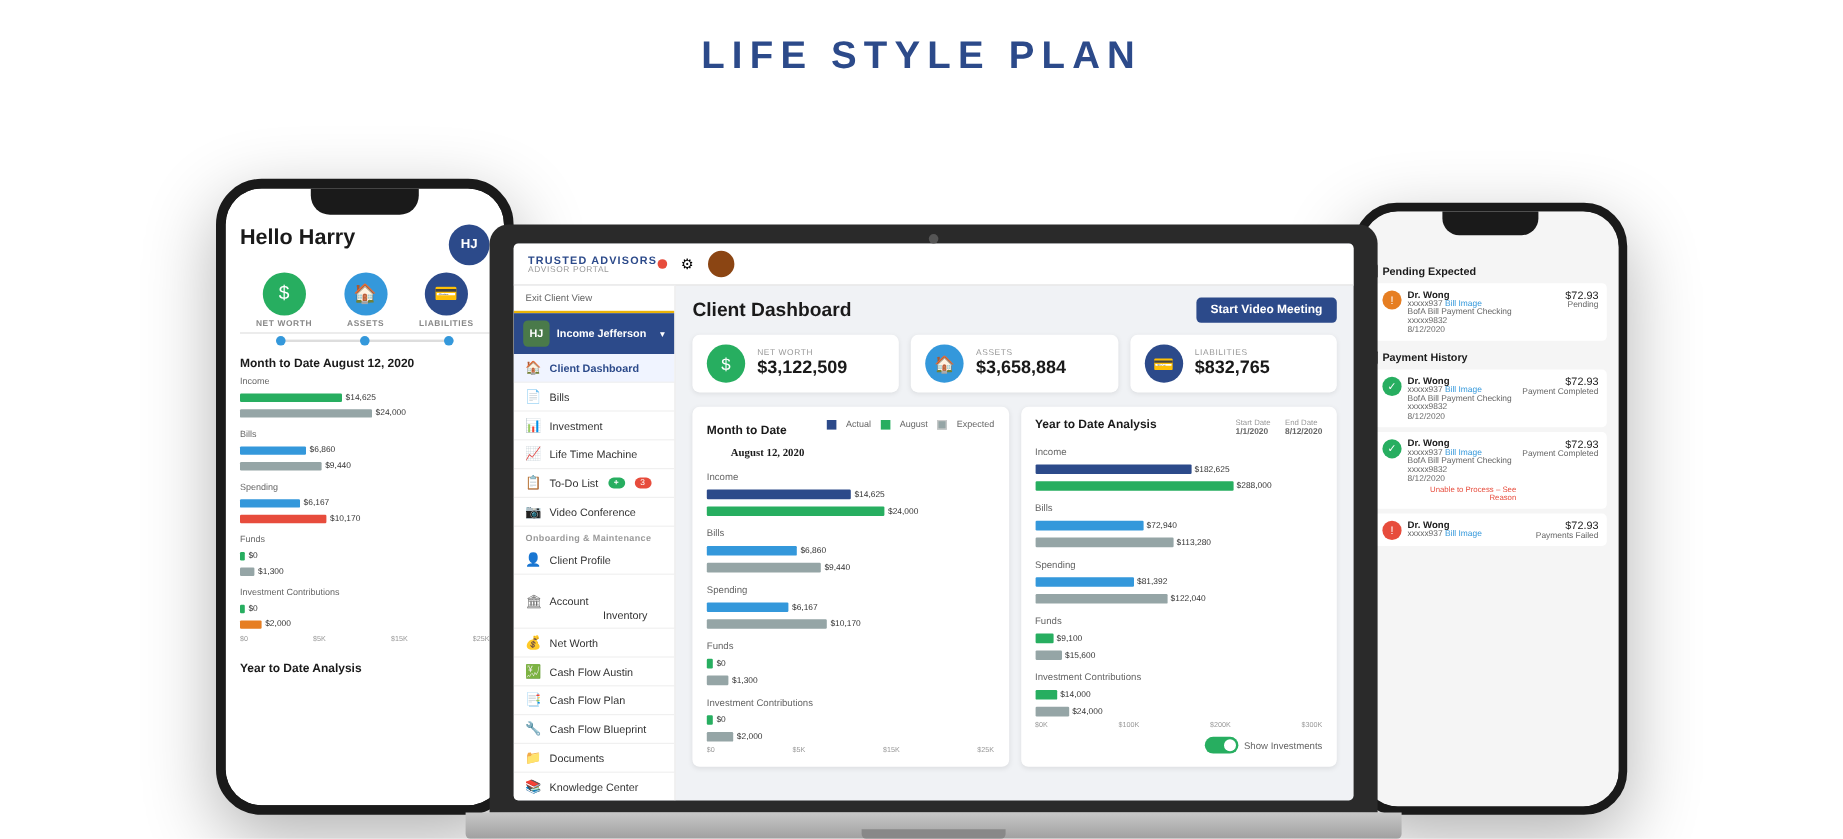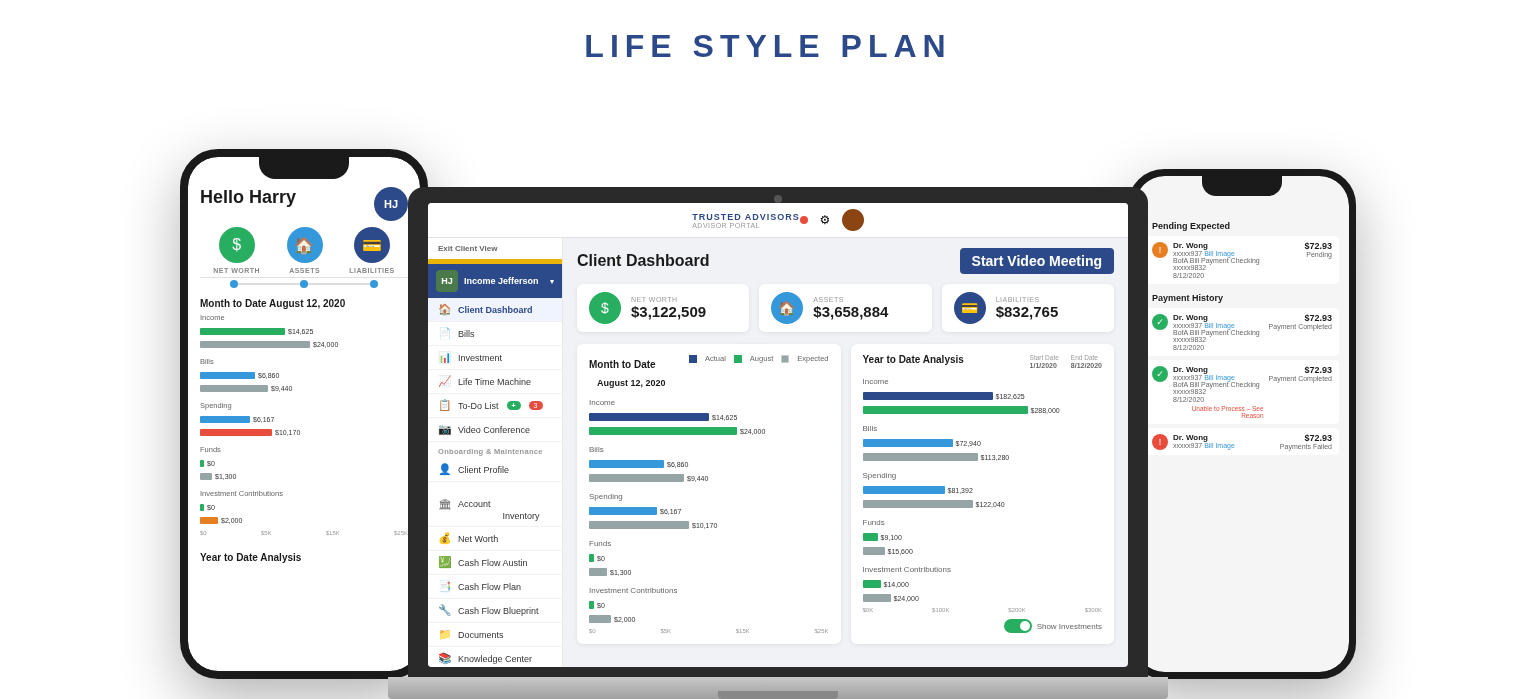--- a/index.html
+++ b/index.html
@@ -237,21 +237,21 @@
       height: 8px;
       background: #888;
       border-radius: 0 0 4px 4px;
     }
 
     
     .laptop-topbar {
       background: #ffffff;
       padding: 6px 12px;
       display: flex;
-      justify-content: center;
+      justify-content: flex-start;
       align-items: center;
       border-bottom: 1px solid #e0e0e0;
     }
     .advisor-brand {
       display: flex;
       flex-direction: column;
     }
     .advisor-brand-name {
       font-size: 9px;
       font-weight: 700;
@@ -307,23 +307,22 @@
       width: 135px;
       background: #ffffff;
       border-right: 1px solid #e8e8e8;
       overflow-y: hidden;
       flex-shrink: 0;
     }
     .sidebar-exit {
       padding: 6px 10px;
       font-size: 8px;
       color: #666;
-      border-bottom: 5px solid #eab308;
+      border-bottom: 2px solid #eab308;
       cursor: pointer;
-      font-weight: bold;
     }
     .sidebar-user {
       padding: 6px 8px;
       display: flex;
       align-items: center;
       gap: 6px;
       background: #2c4a8a;
       cursor: pointer;
     }
     .sidebar-user-avatar {
@@ -411,21 +410,21 @@
       font-size: 16px;
       font-weight: 700;
       color: #1a1a1a;
     }
     .video-btn {
       background: #2c4a8a;
       color: white;
       border: none;
       border-radius: 4px;
       padding: 5px 12px;
-      font-size: 14px;
+      font-size: 10px;
       font-weight: 600;
       cursor: pointer;
     }
 
     
     .kpi-row {
       display: flex;
       gap: 10px;
       margin-bottom: 12px;
     }
@@ -662,21 +661,21 @@
     .status-failed { background: #e74c3c; color: white; }
 
     .payment-info { flex: 1; }
     .payment-name { font-size: 8px; font-weight: 700; color: #1a1a1a; }
     .payment-acct { font-size: 7px; color: #666; }
     .payment-acct .bill-img { color: #3498db; font-size: 7px; cursor: pointer; }
     .payment-bank { font-size: 7px; color: #666; }
     .payment-date { font-size: 7px; color: #666; margin-top: 1px; }
     .payment-amount {
       font-size: 9px;
-      font-weight: 700;
+      font-weight: 400;
       color: #1a1a1a;
       white-space: nowrap;
     }
     .payment-status-text {
       font-size: 7px;
       color: #666;
       text-align: right;
     }
     .payment-right {
       display: flex;
@@ -919,21 +918,21 @@
                 </div>
               </div>
             </div>
 
             <div class="charts-row">
 
               <div class="chart-card">
                 <div class="chart-header">
                   <div>
                     <span class="chart-title">Month to Date</span>
-                    <span class="chart-date" style="margin-left:8px;">August 12, 2020</span>
+                    <span class="chart-date" style="margin-left:20px;font-family:Liberation Serif, serif;">August 12, 2020</span>
                   </div>
                   <div class="chart-legend">
                     <span class="legend-dot legend-actual"></span>
                     <span>Actual</span>
                     <span class="legend-dot" style="background:#27ae60;"></span>
                     <span>August</span>
                     <span class="legend-dot legend-expected"></span>
                     <span>Expected</span>
                   </div>
                 </div>

